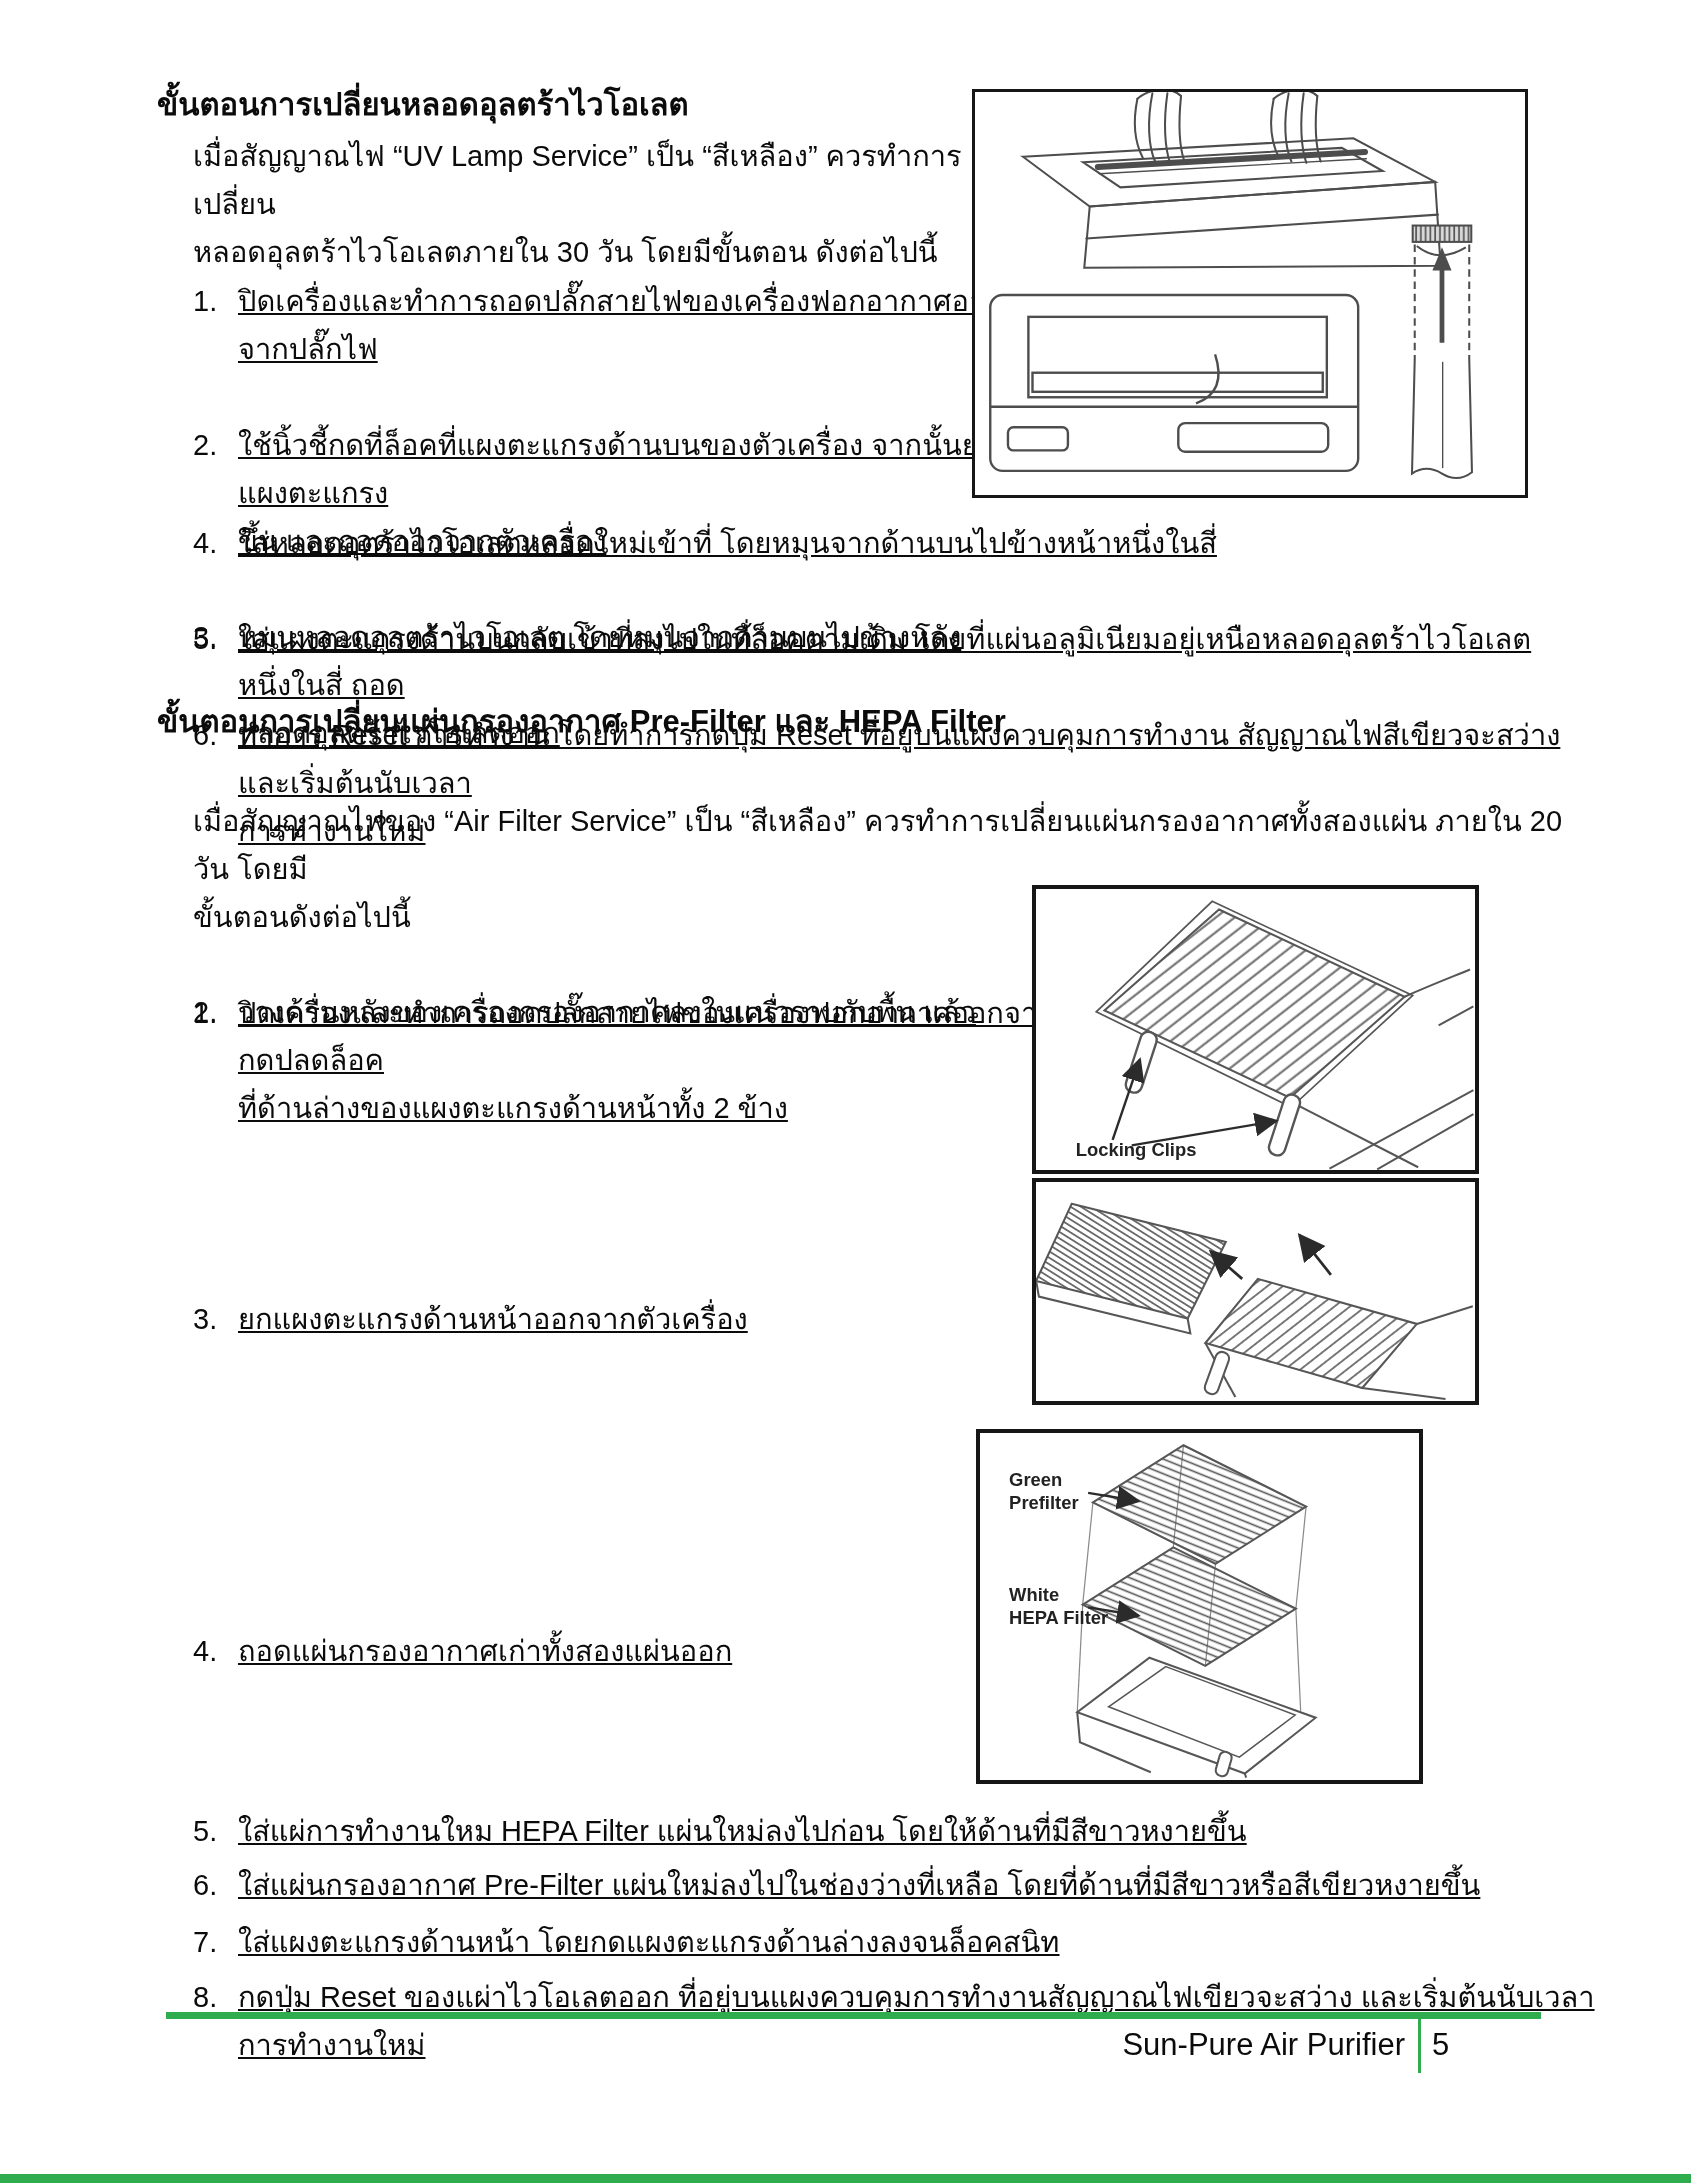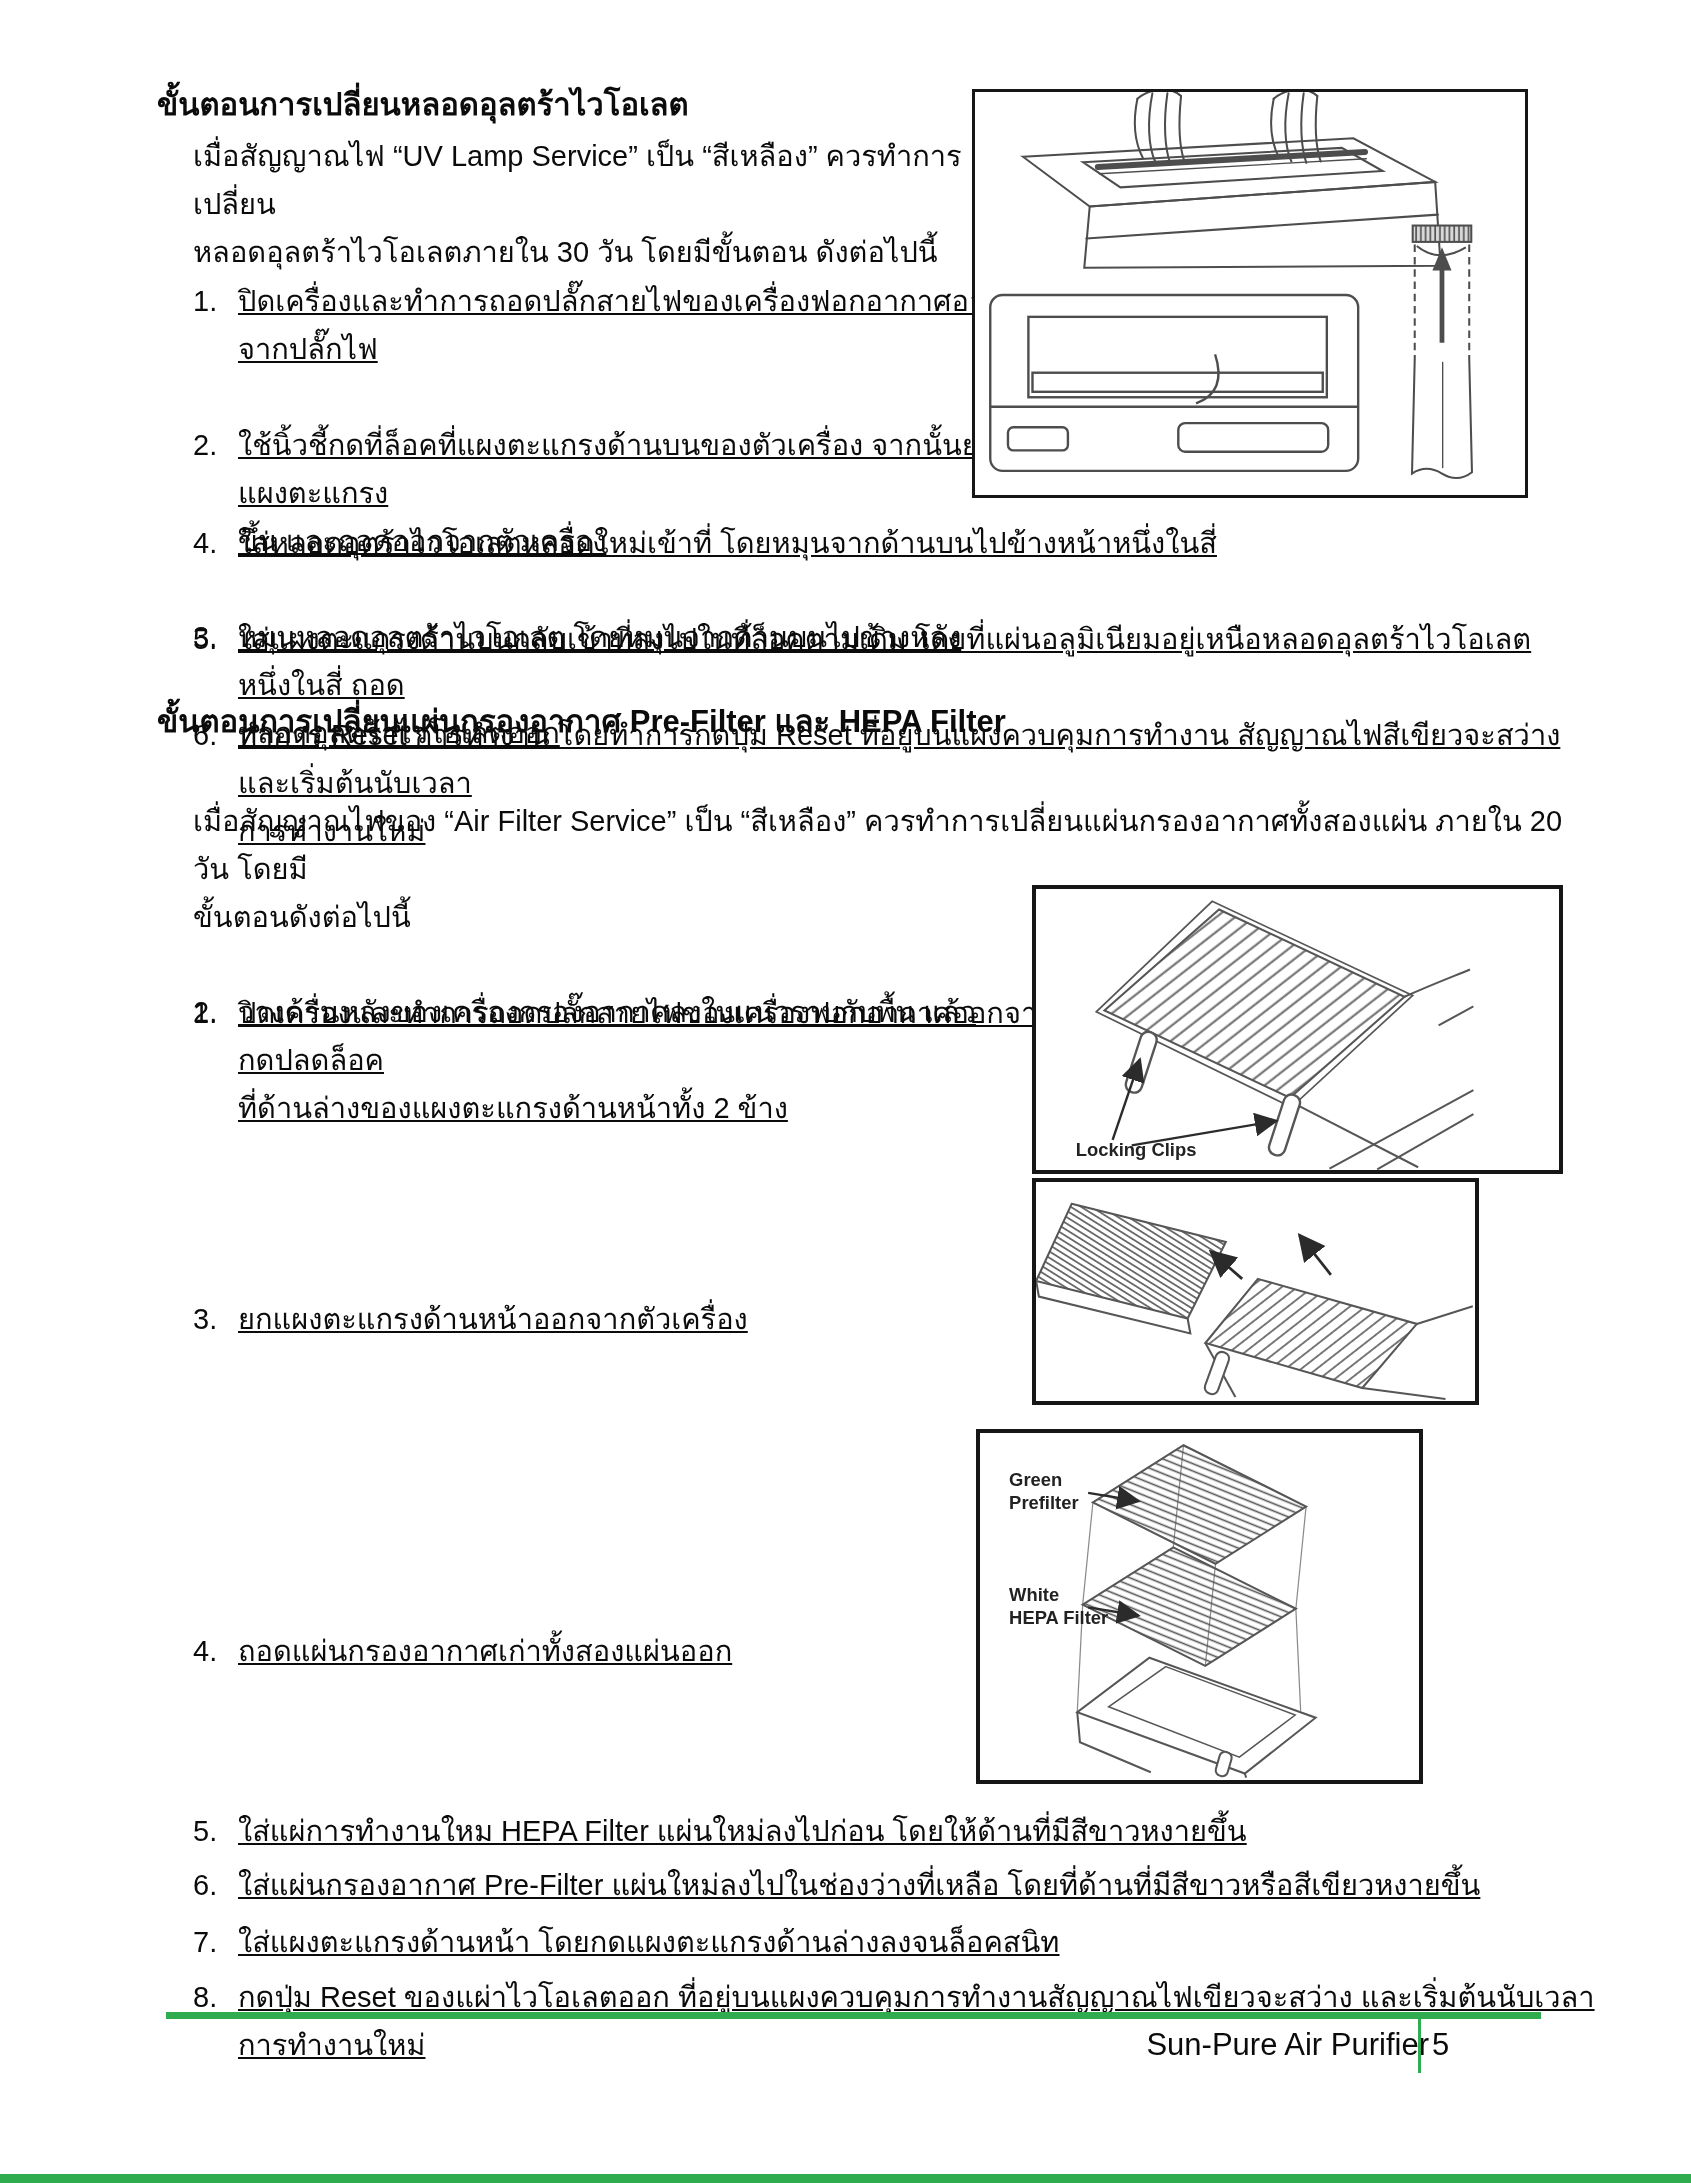--- a/index.html
+++ b/index.html
@@ -166,21 +166,21 @@
   </div>
   <div class="abs body steprow" style="left:157px;top:1918px;width:1388px;">
     <span class="stepnum">7.</span>
     <span class="steptext">ใส่แผงตะแกรงด้านหน้า โดยกดแผงตะแกรงด้านล่างลงจนล็อคสนิท</span>
   </div>
   <div class="abs body steprow" style="left:157px;top:1973px;width:1432px;">
     <span class="stepnum">8.</span>
     <span class="steptext">กดปุ่ม Reset ของแผ่าไวโอเลตออก ที่อยู่บนแผงควบคุมการทำงานสัญญาณไฟเขียวจะสว่าง และเริ่มต้นนับเวลาการทำงานใหม่</span>
   </div>
 
-  <div class="figbox" style="left:1032px;top:885px;width:531px;height:289px;">
+  <div class="figbox" style="left:1032px;top:885px;width:447px;height:289px;">
     <svg width="439" height="281" viewBox="0 0 643 412">
       <defs>
         <pattern id="grill2" width="17" height="17" patternUnits="userSpaceOnUse" patternTransform="rotate(-38)">
           <line x1="0" y1="8" x2="17" y2="8" stroke="#6a6a6a" stroke-width="3"></line>
         </pattern>
         <marker id="ah2" markerWidth="12" markerHeight="12" refX="9" refY="5" orient="auto">
           <polygon points="0,0 10,5 0,10" fill="#2b2b2b"></polygon>
         </marker>
       </defs>
       <g fill="none" stroke="#565656" stroke-width="3">
@@ -273,19 +273,19 @@
         <text x="42" y="280">HEPA Filter</text>
       </g>
       <g stroke="#2b2b2b" stroke-width="3.5" fill="none">
         <line x1="158" y1="88" x2="232" y2="100" marker-end="url(#ah4)"></line>
         <line x1="158" y1="256" x2="232" y2="268" marker-end="url(#ah4)"></line>
       </g>
     </svg>
   </div>
 
   <div class="abs greenline" style="left:166px;top:2012px;width:1375px;height:6.8px;"></div>
-  <div class="abs footer-brand" style="left:1033px;top:2027px;width:396px;">Sun-Pure Air Purifier</div>
+  <div class="abs footer-brand" style="left:1009px;top:2027px;width:396px;">Sun-Pure Air Purifier</div>
   <div class="abs greenline" style="left:1418px;top:2012px;width:3.4px;height:61px;"></div>
   <div class="abs footer-page" style="left:1432px;top:2027px;">5</div>
   <div class="abs greenline" style="left:0px;top:2174px;width:1692px;height:8.9px;"></div>
 
 </div>
 
 
 </body></html>

